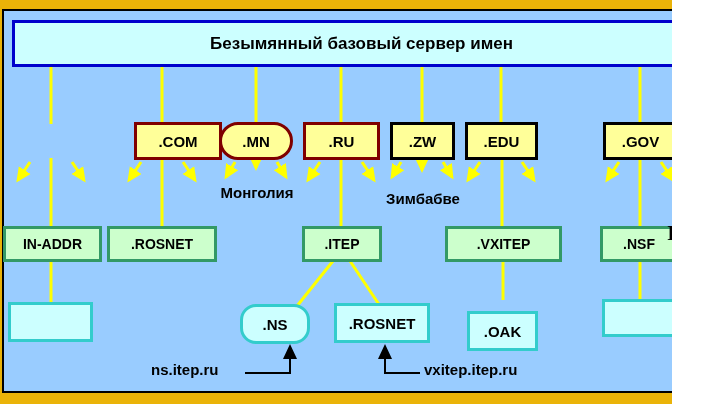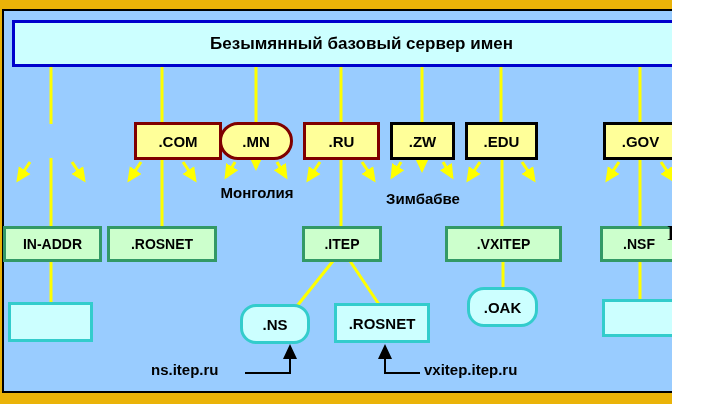--- a/index.html
+++ b/index.html
@@ -124,21 +124,21 @@
   </div>
   <div class="numeral" style="left:667px;top:220px;">II</div>
 
   <div class="box l3" style="left:8px;top:302px;width:85px;"></div>
   <div class="box l3" style="left:240px;top:304px;width:70px;border-radius:16px;">
     <span>.NS</span>
   </div>
   <div class="box l3" style="left:334px;top:303px;width:96px;">
     <span>.ROSNET</span>
   </div>
-  <div class="box l3" style="left:467px;top:287px;width:71px;border-radius:17px;">
+  <div class="box l3" style="left:467px;top:311px;width:71px;">
     <span>.OAK</span>
   </div>
   <div class="box l3" style="left:602px;top:299px;width:76px;height:38px;"></div>
 
   <div class="lbl" style="left:213px;top:184px;width:88px;text-align:center;">Монголия</div>
   <div class="lbl" style="left:378px;top:190px;width:90px;text-align:center;">Зимбабве</div>
   <div class="lbl" style="left:151px;top:361px;">ns.itep.ru</div>
   <div class="lbl" style="left:424px;top:361px;">vxitep.itep.ru</div>
 </div>
 

